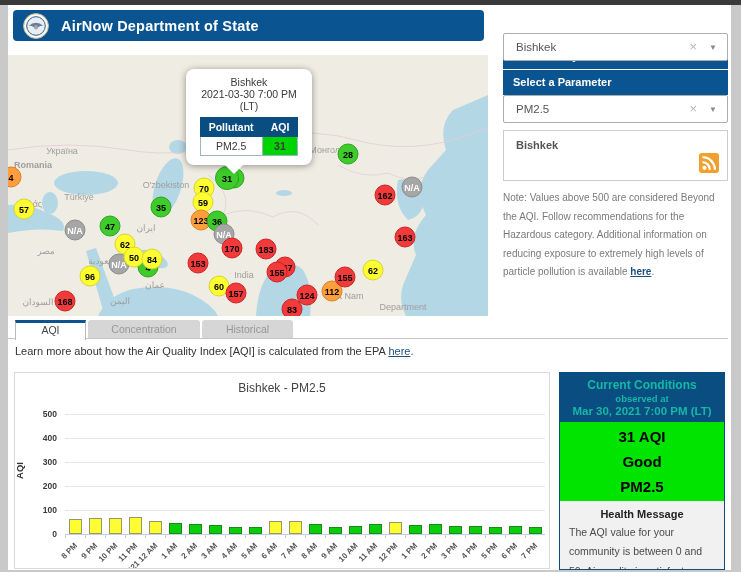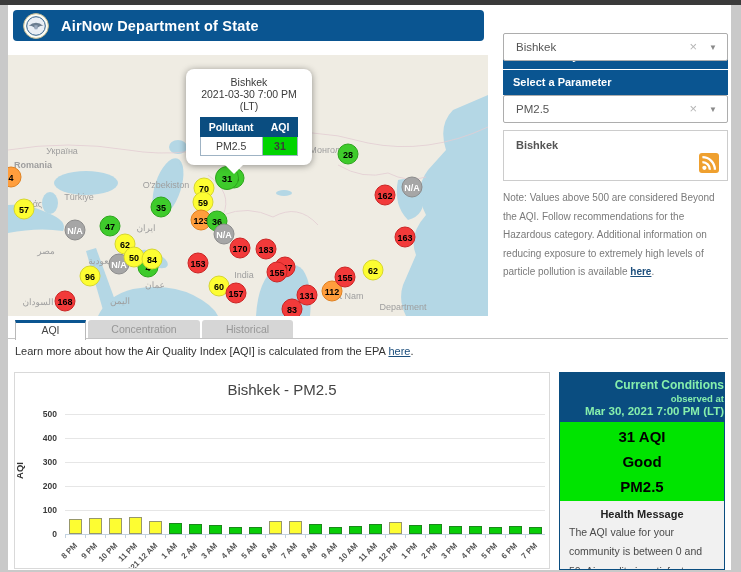--- a/index.html
+++ b/index.html
@@ -58,36 +58,36 @@
        cursor:pointer;box-sizing:border-box;}
   .tab.inactive{background:#d6d6d6;color:#979797;border-radius:3px 3px 0 0;}
   .tab.active{background:#fff;color:#444;border:1px solid #b9b9b9;border-top:3px solid #0a5591;
        border-bottom:none;height:20px;line-height:15px;z-index:3;}
   .tab-line{position:absolute;left:8px;top:338px;width:720px;height:1px;background:#c4c4c4;z-index:1;}
   .learn{position:absolute;left:15px;top:345px;font-size:11px;color:#333;}
 
   
   .chart-panel{position:absolute;left:14px;top:372px;width:536px;height:197px;background:#fff;
        border:1px solid #d9d9d9;box-sizing:border-box;overflow:hidden;}
-  .chart-title{position:absolute;left:0;top:8px;width:100%;text-align:center;font-size:15px;color:#444;}
+  .chart-title{position:absolute;left:0;top:8px;width:100%;text-align:center;font-size:12px;color:#444;}
   .ylab{position:absolute;left:-4px;top:92px;font-size:9.5px;font-weight:600;color:#333;transform:rotate(-90deg);}
   .gridline{position:absolute;height:1px;background:#e6e6e6;}
   .baseline{position:absolute;height:1px;background:#c3d2e0;}
   .xtickmark{position:absolute;width:1px;height:4px;background:#c3d2e0;}
   .ytick{position:absolute;width:40px;text-align:right;font-size:8.5px;font-weight:bold;color:#3a3a3a;}
   .bar{position:absolute;box-sizing:border-box;cursor:pointer;}
   .bar-yellow{background:#fdfd32;border:1px solid #97976b;}
   .bar-green{background:#09ce09;border:1px solid #1b891b;}
   .xlabel{position:absolute;font-size:8px;font-weight:600;color:#555;white-space:nowrap;
        transform-origin:100% 0;transform:rotate(-45deg);}
 
   
   .cc{position:absolute;left:559px;top:372px;width:166px;height:198px;border:1px solid #0a4d80;
        box-sizing:border-box;background:#f1f1f1;overflow:hidden;}
-  .cc-header{background:#0a4d80;color:#86efac;text-align:right;height:49px;padding-top:5px;box-sizing:border-box;}
+  .cc-header{background:#0a4d80;color:#14b8a6;text-align:center;height:49px;padding-top:5px;box-sizing:border-box;}
   .cc-title{font-size:12px;font-weight:bold;}
   .cc-observed{font-size:9.5px;font-weight:bold;margin-top:1px;}
   .cc-date{font-size:11.5px;font-weight:bold;margin-top:1px;}
   .cc-green{background:#00e400;height:79px;display:flex;flex-direction:column;align-items:center;
        justify-content:center;color:#000;font-size:15px;font-weight:600;line-height:25px;}
   .cc-health-title{text-align:center;font-size:11px;font-weight:bold;color:#222;margin:7px 0 3px;}
   .cc-health-text{font-size:10.5px;color:#4a4a4a;padding:0 9px;line-height:1.85;}
 </style>
 </head>
 <body>
@@ -163,29 +163,29 @@
         <div class="marker m-yellow" style="left: 82px; top: 221px;">96</div>
         <div class="marker m-red" style="left: 57px; top: 246px;">168</div>
         <div class="marker m-green" style="left: 340px; top: 99px;">28</div>
         <div class="marker m-green" style="left: 226px; top: 123px;">29</div>
         <div class="marker m-green sel" style="left: 219px; top: 123px;">31</div>
         <div class="marker m-yellow" style="left: 196px; top: 133px;">70</div>
         <div class="marker m-yellow" style="left: 195px; top: 147px;">59</div>
         <div class="marker m-orange" style="left: 193px; top: 165px;">123</div>
         <div class="marker m-green" style="left: 209px; top: 166px;">36</div>
         <div class="marker m-na" style="left: 216px; top: 179px;">N/A</div>
-        <div class="marker m-red" style="left: 232px; top: 193px;">170</div>
+        <div class="marker m-red" style="left: 224px; top: 193px;">170</div>
         <div class="marker m-red" style="left: 258px; top: 194px;">183</div>
         <div class="marker m-red" style="left: 190px; top: 208px;">153</div>
         <div class="marker m-red" style="left: 277px; top: 212px;">167</div>
         <div class="marker m-red" style="left: 269px; top: 217px;">155</div>
         <div class="marker m-yellow" style="left: 211px; top: 231px;">60</div>
         <div class="marker m-red" style="left: 228px; top: 238px;">157</div>
         <div class="marker m-red" style="left: 254px; top: 254px; margin-left: 30px;">83</div>
-        <div class="marker m-red" style="left: 299px; top: 240px;">131</div>
+        <div class="marker m-red" style="left: 299px; top: 240px;">124</div>
         <div class="marker m-orange" style="left: 324px; top: 236px;">112</div>
         <div class="marker m-red" style="left: 337px; top: 222px;">155</div>
         <div class="marker m-red" style="left: 377px; top: 140px;">162</div>
         <div class="marker m-na" style="left: 404px; top: 132px;">N/A</div>
         <div class="marker m-red" style="left: 397px; top: 182px;">163</div>
         <div class="marker m-yellow" style="left: 365px; top: 215px;">62</div>
       </div>
 
     <div class="popup">
       <div>Bishkek</div>

